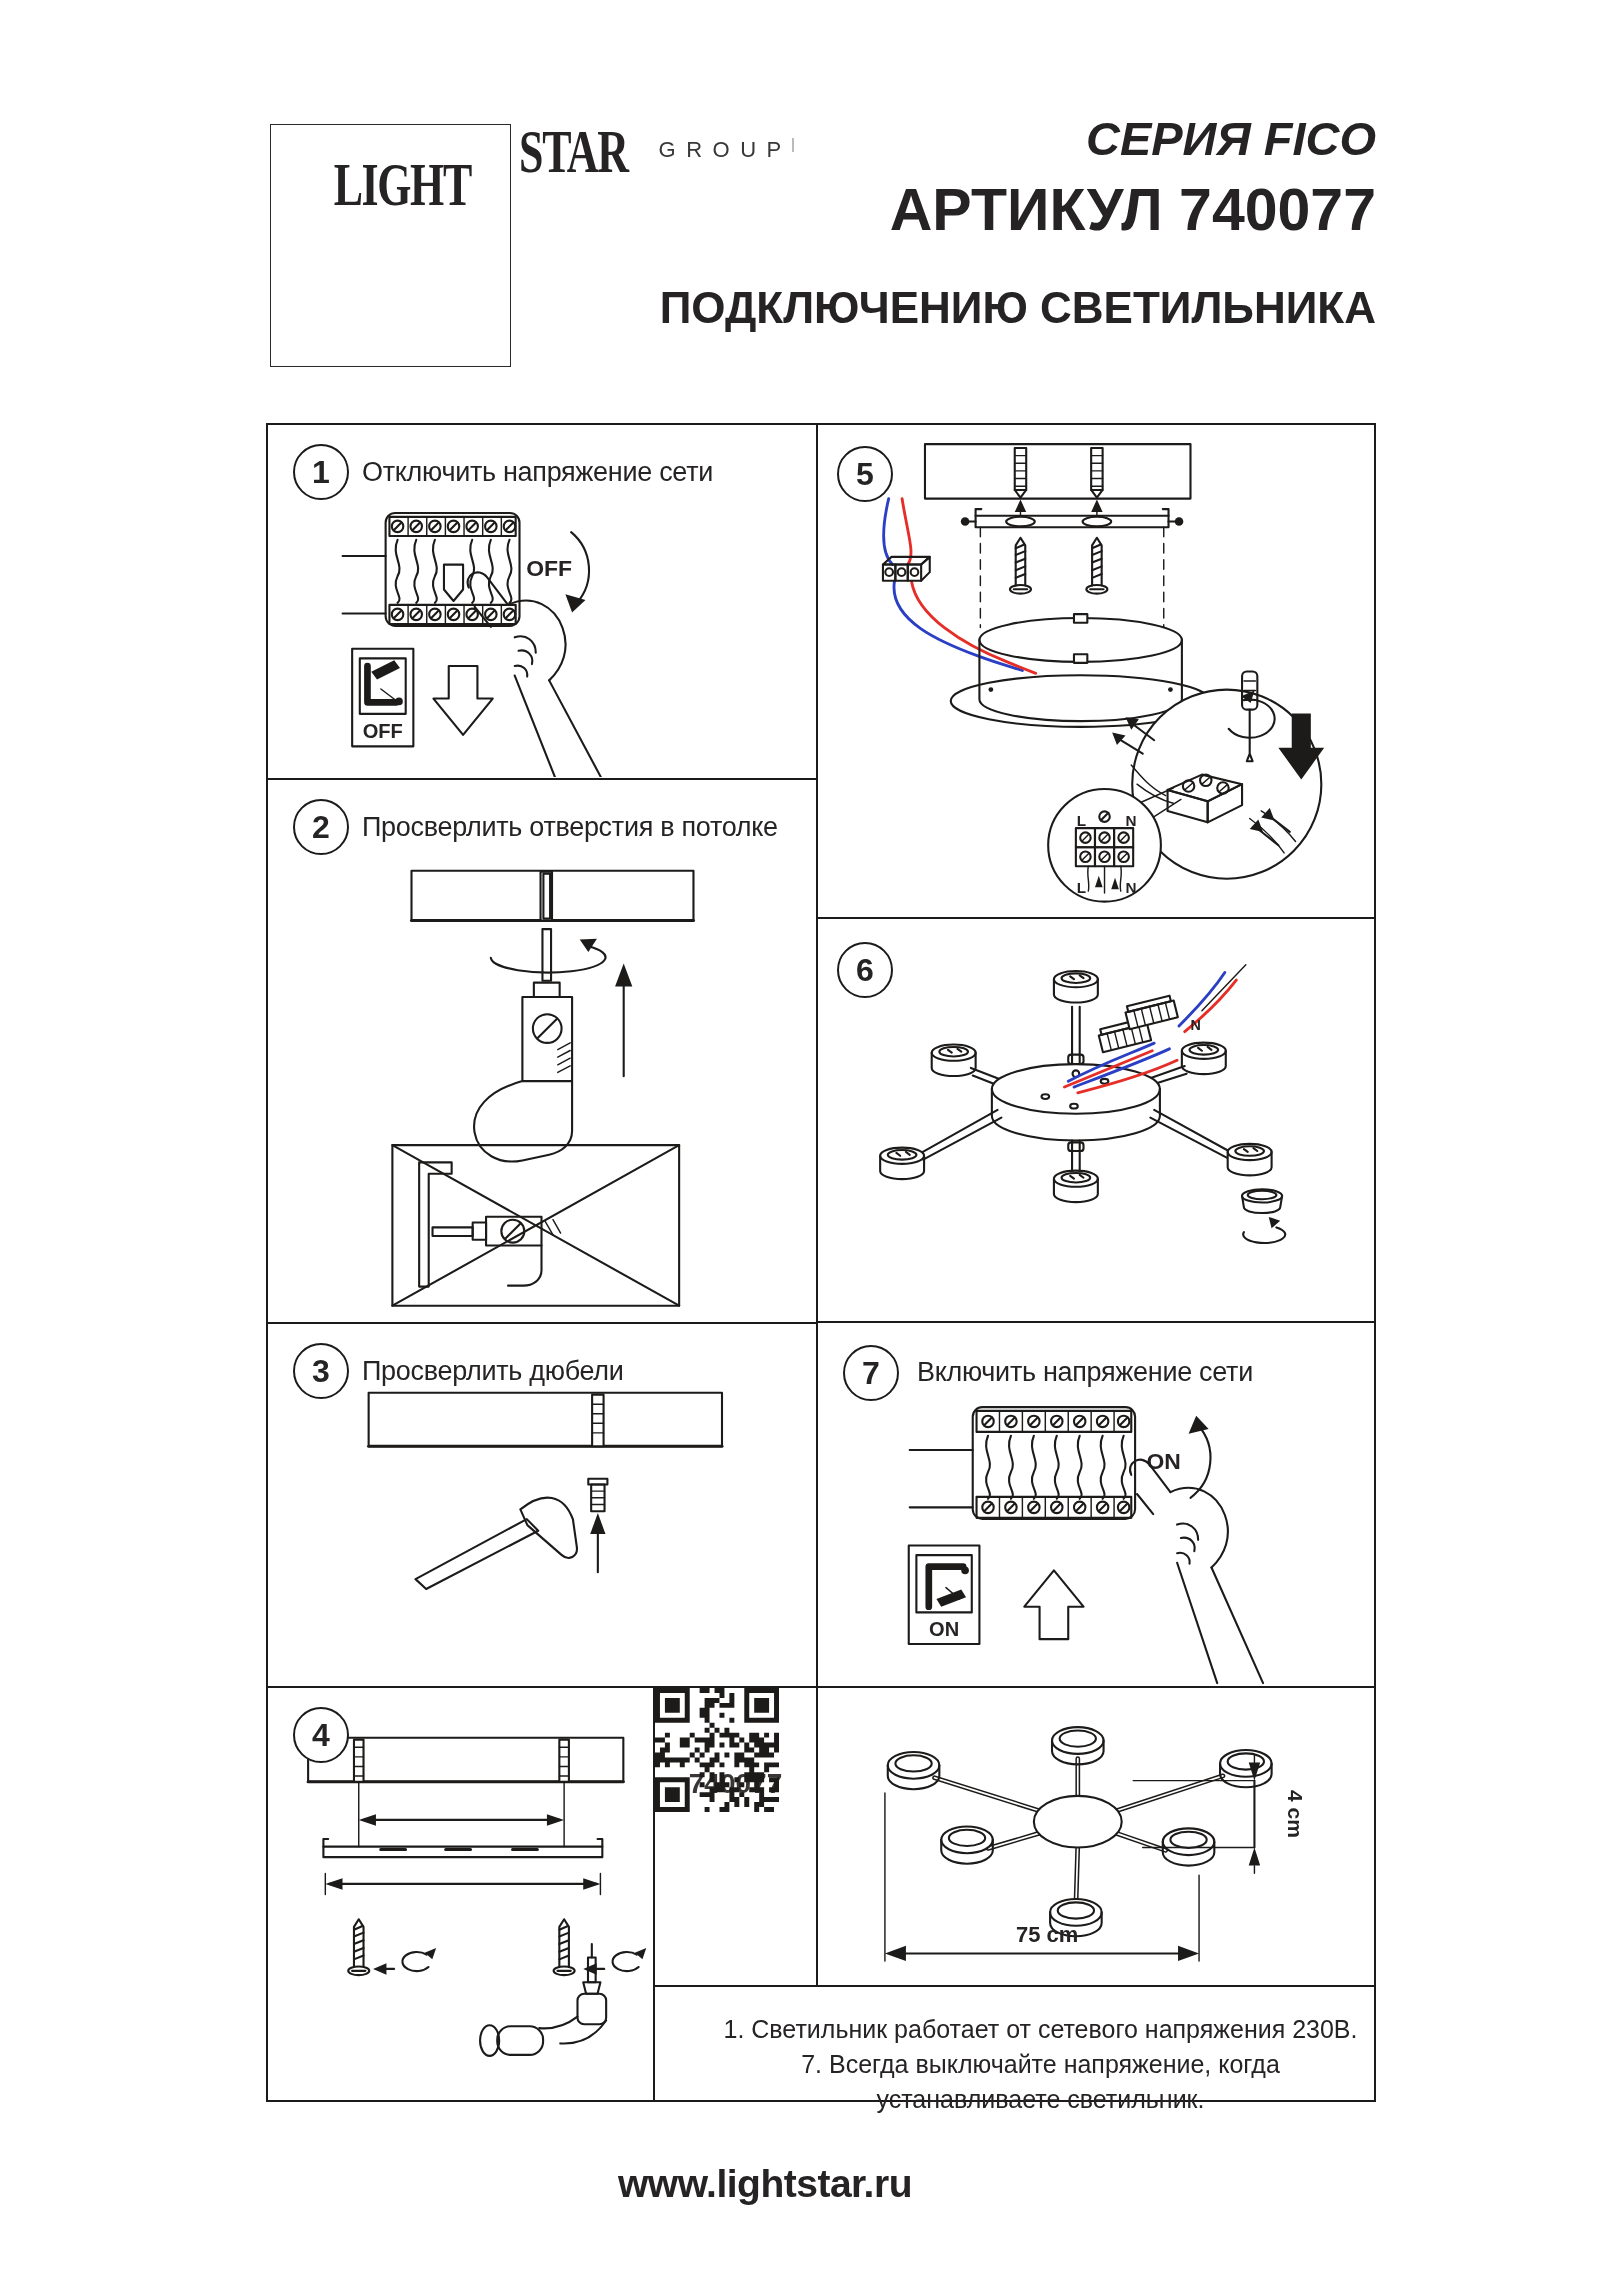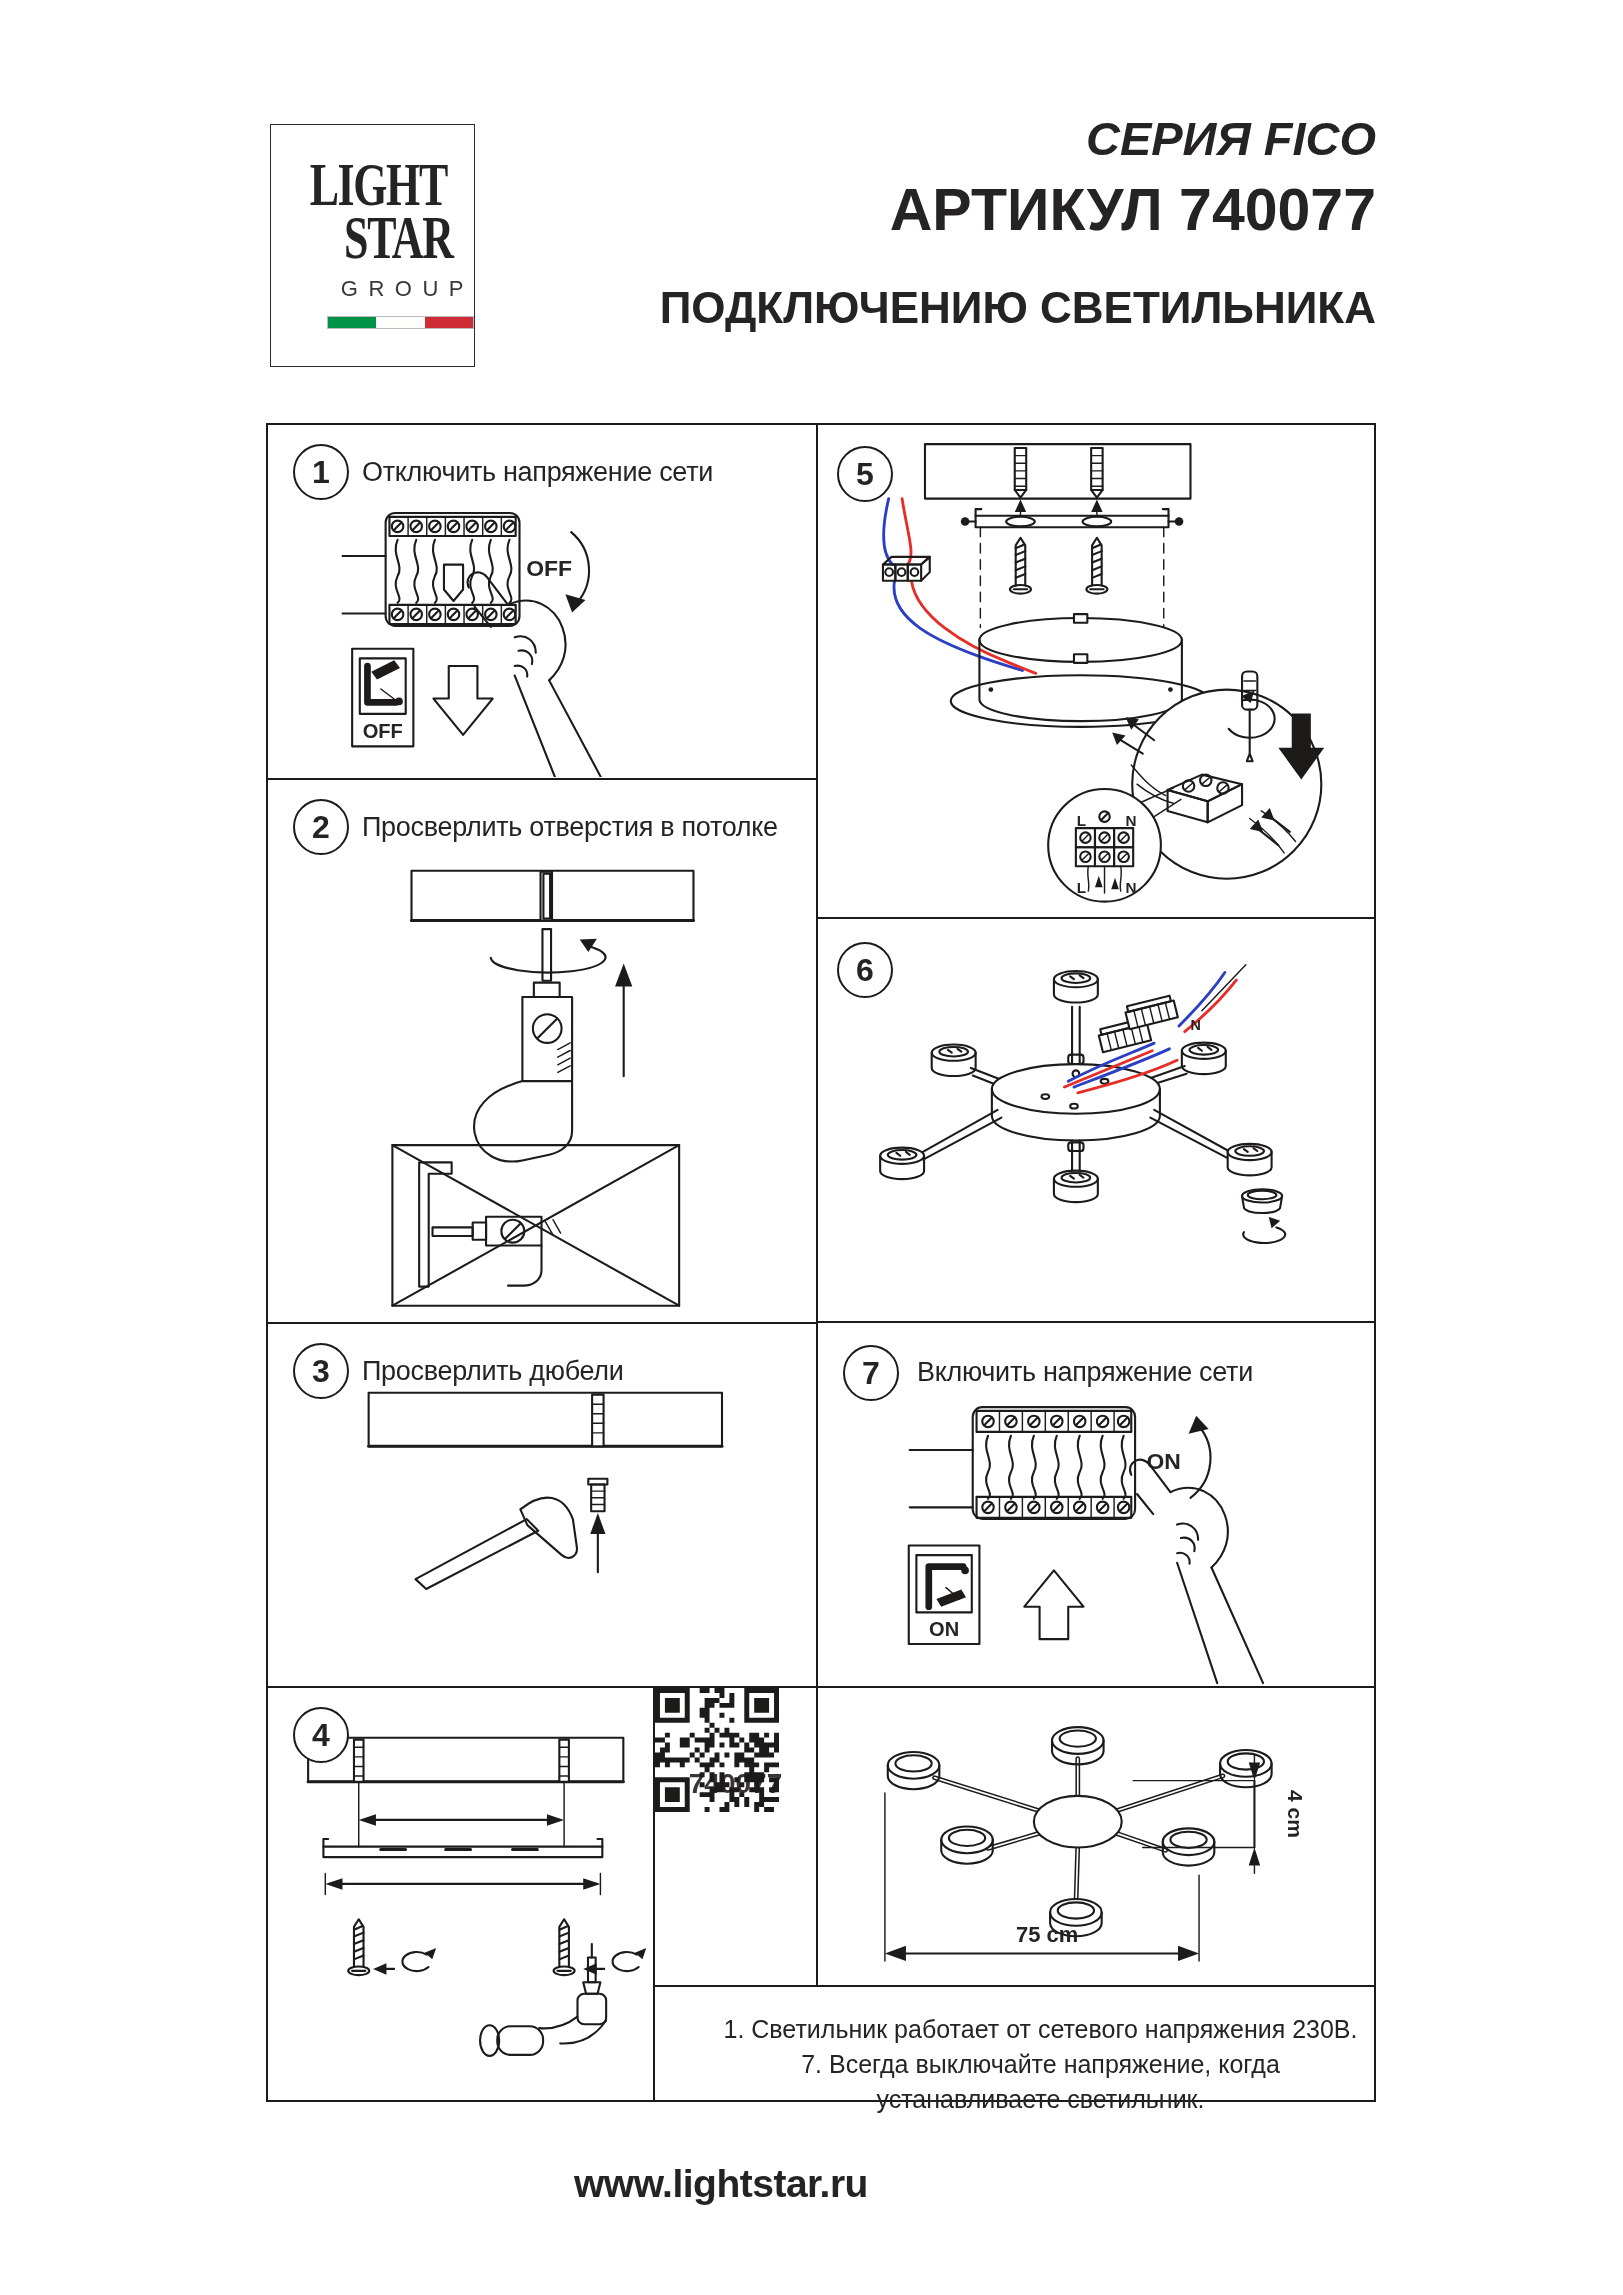--- a/index.html
+++ b/index.html
@@ -1,20 +1,20 @@
 <!DOCTYPE html>
 <html><head>
 <meta charset="utf-8">
 <style>
   html,body{margin:0;padding:0;background:#e8e8e8;}
   .page{position:relative;width:1623px;height:2295px;background:#ffffff;margin:0 auto;
         font-family:"Liberation Sans",sans-serif;color:#262324;overflow:hidden;}
   
   .logo{position:absolute;left:270px;top:124px;width:203px;height:241px;border:1.9px solid #2b2a29;
-        display:flex;flex-direction:column;align-items:flex-end;}
+        display:flex;flex-direction:row;align-items:flex-start;padding-left:36px;}
   .logo .l1{margin-top:32.5px;font-family:"Liberation Serif",serif;font-weight:bold;font-size:61px;
             line-height:.88;transform:scaleX(.72);letter-spacing:-1.9px;}
   .logo .l2{font-family:"Liberation Serif",serif;font-weight:bold;font-size:61px;line-height:.88;
             transform:scaleX(.72);letter-spacing:-1.9px;}
   .logo .l3{margin-top:11.5px;font-size:22px;letter-spacing:10.5px;padding-left:10.5px;color:#3a3737;}
   .flag{margin-top:13.4px;width:145px;height:11.5px;display:flex;border:1px solid #bbb;}
   .flag i{flex:1;}
   .hdrblock{position:absolute;right:247px;top:115px;text-align:right;font-weight:bold;}
   .series{font-size:47px;line-height:1;font-style:italic;}
   .article{font-size:59px;line-height:1;margin-top:19px;}
@@ -45,21 +45,21 @@
   svg .thin{stroke-width:1.5;}
   svg .thick{stroke-width:3.2;}
   svg text{fill:#262324;stroke:none;font-family:"Liberation Sans",sans-serif;font-weight:bold;}
   svg .wb{stroke:#2a3fc4;stroke-width:3;}
   svg .wr{stroke:#e62e28;stroke-width:3;}
   svg .dash{stroke-dasharray:10 7;}
   
   .qrnum{position:absolute;left:0;right:0;top:80px;text-align:center;font-weight:bold;font-size:28px;color:#3a3637;}
   .qrsvg{position:absolute;left:18px;top:119px;}
   .notebody{position:absolute;left:52px;top:25px;font-size:25px;line-height:35px;color:#262324;text-align:center;}
-  .footer{position:absolute;left:574px;top:2162px;width:382px;text-align:left;font-weight:bold;font-size:39px;letter-spacing:-0.5px;}
+  .footer{position:absolute;left:574px;top:2162px;width:382px;text-align:center;font-weight:bold;font-size:39px;letter-spacing:-0.5px;}
 </style>
 </head>
 <body>
 
 <svg width="0" height="0" style="position:absolute" aria-hidden="true">
   <defs>
     <pattern id="hat" width="13" height="13" patternUnits="userSpaceOnUse" patternTransform="rotate(45)">
       <line x1="0" y1="0" x2="0" y2="13" style="stroke-width:2.6"></line>
     </pattern>
     <pattern id="hat2" width="6" height="6" patternUnits="userSpaceOnUse" patternTransform="rotate(45)">

